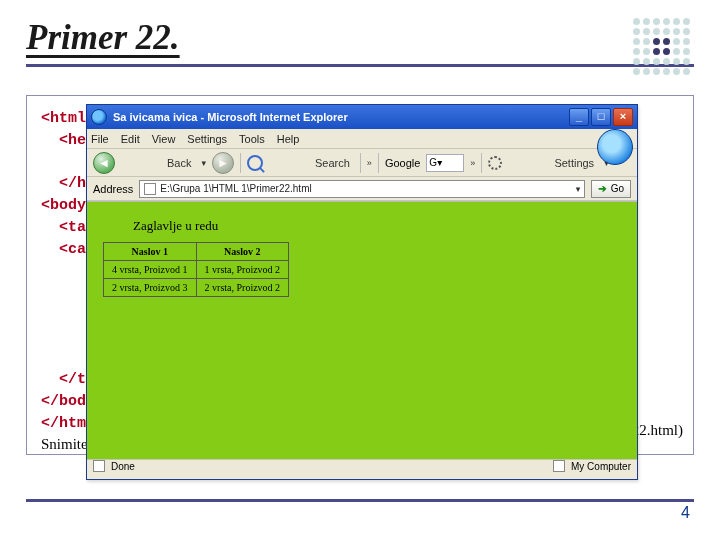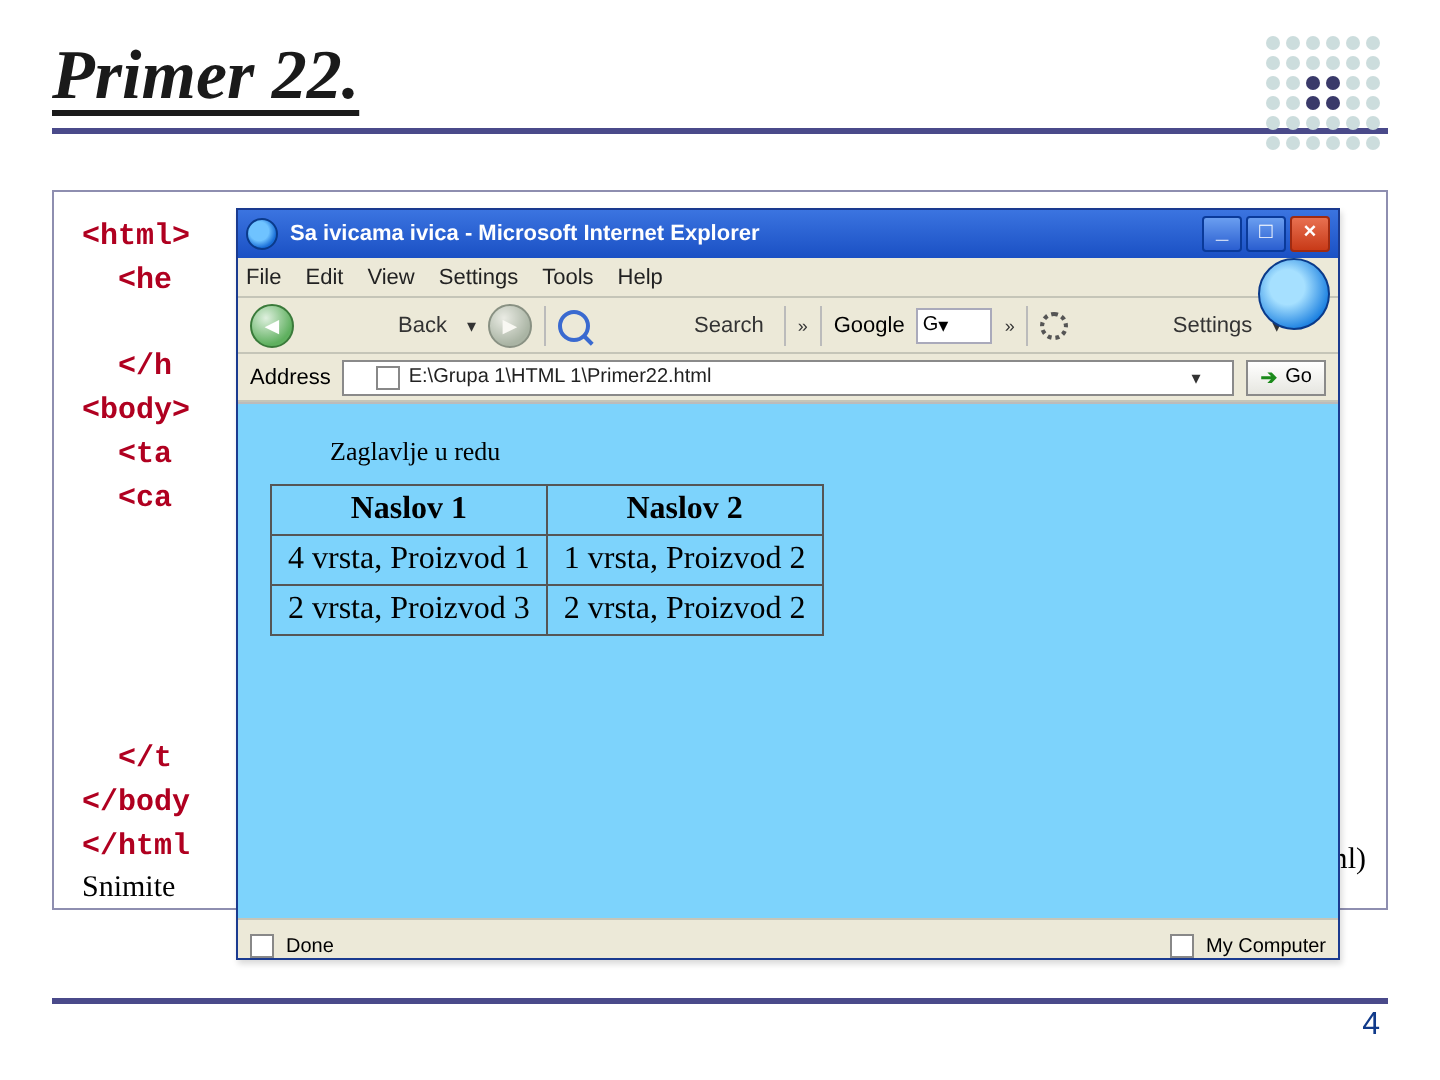--- a/index.html
+++ b/index.html
@@ -82,21 +82,20 @@
     top: 104px;
     width: 552px;
     height: 376px;
     border: 1px solid #1a3a8f;
     background: #ece9d8;
     box-shadow: 1px 2px 3px rgba(0,0,0,0.15);
     display: flex;
     flex-direction: column;
     font-family: Tahoma, sans-serif;
     font-size: 11px;
-    margin-left: 32px;
   }
   .titlebar {
     height: 24px;
     background: linear-gradient(#3b74e0,#1a50c4);
     display: flex;
     align-items: center;
     color: #fff;
     padding: 0 4px;
     gap: 6px;
   }
@@ -156,44 +155,44 @@
     display: inline-flex; align-items: center; padding: 0 2px;
     font-size: 10px;
   }
   .gear { width: 14px; height: 14px; border:2px dotted #555; border-radius:50%; }
   .addrbar {
     height: 24px; border-bottom: 1px solid #c5c5b8;
     display: flex; align-items: center; padding: 0 6px; gap: 6px;
   }
   .addr-input {
     flex: 1; height: 18px; border: 1px solid #8a8a8a; background: #fff;
-    display: flex; align-items: center; padding: 0 16px; gap: 4px;
+    display: flex; align-items: center; padding: 0 4px; gap: 4px;
     font-size: 10px; color: #222;
   }
   .addr-input .doc-ico {
     width: 12px; height: 12px; border:1px solid #888; background: #fff;
   }
   .go-btn {
     height: 18px; padding: 0 6px; border: 1px solid #8a8a8a;
     background: linear-gradient(#fff,#e6e6e0);
     font-size: 10px; display: inline-flex; align-items: center; gap: 4px;
   }
   .go-btn .arrow { color: #1a8a1a; font-weight: bold; }
   .viewport {
-    flex: 1; background: #7dd3fc; border-top: 1px solid #bbb;
+    flex: 1; background: #84cc16; border-top: 1px solid #bbb;
     padding: 8px 10px;
     overflow: auto;
   }
   .page-cap { font-family: "Times New Roman", serif; font-size: 13px; margin: 8px 0 8px 36px; }
-  .page-table { border-collapse: collapse; margin-left: 6px; font-family: "Times New Roman", serif; font-size: 16px; }
+  .page-table { border-collapse: collapse; margin-left: 6px; font-family: "Times New Roman", serif; font-size: 10px; }
   .page-table th, .page-table td { border: 1px solid #555; padding: 3px 8px; }
   .statusbar {
     height: 20px; border-top: 1px solid #c5c5b8;
     background: #ece9d8;
-    display: flex; align-items: flex-end; justify-content: space-between;
+    display: flex; align-items: flex-start; justify-content: space-between;
     padding: 0 6px; font-size: 10px;
   }
   .statusbar .left { display: flex; align-items: center; gap: 6px; }
   .statusbar .right { display: flex; align-items: center; gap: 6px; }
   .mini-ico { width: 12px; height: 12px; border:1px solid #888; background:#fff; }
 </style>
 </head>
 <body>
 
 <div class="slide">

